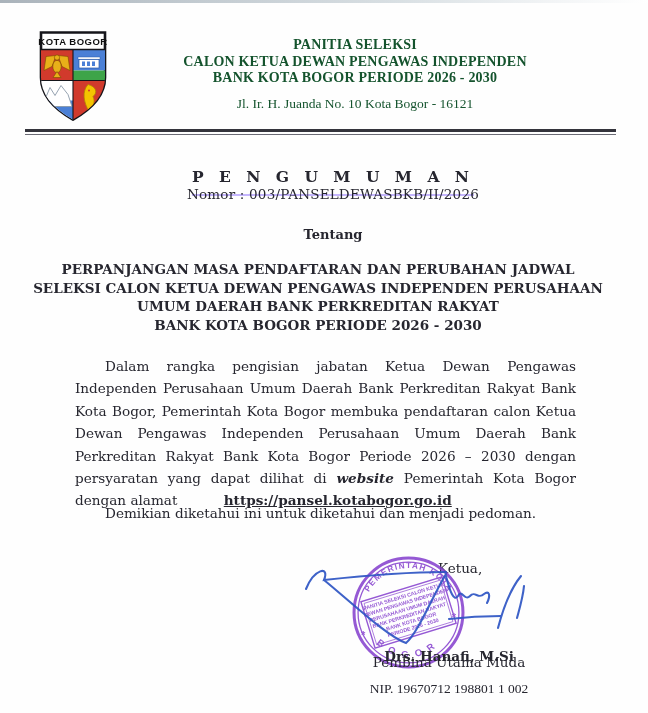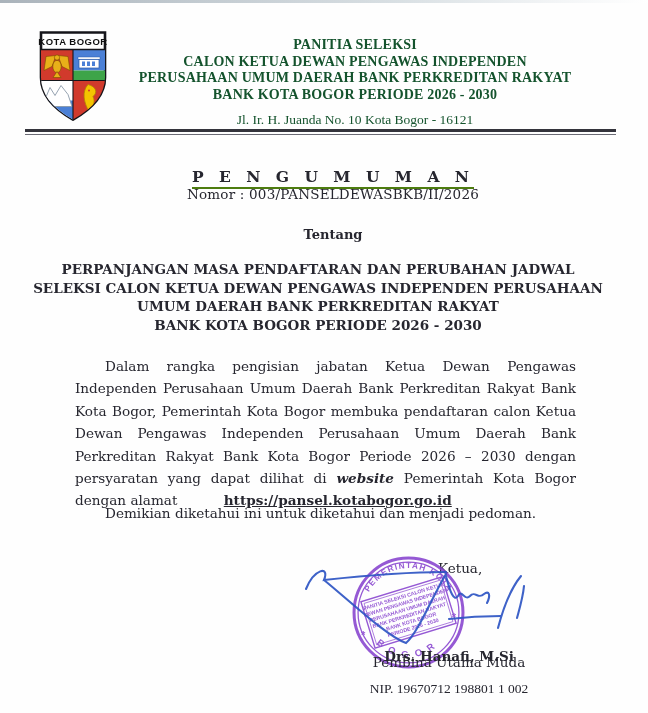--- a/index.html
+++ b/index.html
@@ -10,21 +10,21 @@
   .logo{position:absolute;left:36px;top:29px;width:74px;height:95px;}
   .lh-text{position:absolute;left:130px;top:37px;width:450px;text-align:center;
         font-family:"Liberation Serif",serif;font-weight:bold;font-size:14px;line-height:16.5px;
         color:#14532d;letter-spacing:.2px;}
   .lh-address{font-weight:normal;font-size:13.5px;letter-spacing:0;margin-top:9px;}
   .rule{position:absolute;left:25px;top:129px;width:591px;height:2px;
         border-top:3.5px solid #34343c;border-bottom:1.2px solid #6b6b75;}
   .centercol{position:absolute;left:33px;width:600px;text-align:center;}
   .pengumuman-wrap{top:167px;}
   .pengumuman{display:inline-block;font-size:15.5px;font-weight:bold;letter-spacing:5px;
-        border-bottom:2px solid #4d7c0f;padding-bottom:1px;}
+        border-bottom:2px solid #c4b5fd;padding-bottom:8px;}
   .nomor{top:186px;font-size:13.5px;letter-spacing:.2px;}
   .tentang{top:227px;font-size:13px;font-weight:bold;}
   .subject{position:absolute;left:18px;top:260px;width:600px;text-align:center;
         font-weight:bold;font-size:13.5px;line-height:18.6px;}
   .bodytext{position:absolute;left:75px;top:355px;width:501px;margin:0;
         text-align:justify;font-size:13.6px;line-height:22.4px;text-indent:30px;}
   .bodytext .web{font-weight:bold;font-style:italic;}
   .bodytext .url{font-weight:bold;text-decoration:underline;margin-left:42px;}
   .closing{position:absolute;left:75px;top:505px;width:501px;margin:0;
         font-size:13.6px;text-indent:30px;}
@@ -81,21 +81,20 @@
       <line x1="37" y1="20" x2="37" y2="91" stroke="#15151a" stroke-width="1.1"></line>
       <line x1="5" y1="51" x2="69" y2="51" stroke="#15151a" stroke-width="1.1"></line>
       <line x1="5" y1="20" x2="69" y2="20" stroke="#15151a" stroke-width="1.6"></line>
     </g>
     <text x="37" y="15.5" text-anchor="middle" font-family="Liberation Sans, sans-serif" font-size="9.5" font-weight="bold" fill="#111" letter-spacing="0.5">KOTA BOGOR</text>
   </svg>
 
   <div class="lh-text">
     <div>PANITIA SELEKSI</div>
     <div>CALON KETUA DEWAN PENGAWAS INDEPENDEN</div>
-    <div>PERUSAHAAN UMUM DAERAH BANK PERKREDITAN RAKYAT</div>
     <div>BANK KOTA BOGOR PERIODE 2026 - 2030</div>
     <div class="lh-address">Jl. Ir. H. Juanda No. 10 Kota Bogor - 16121</div>
   </div>
 
   <div class="rule"></div>
 
   <div class="centercol pengumuman-wrap">
     <span class="pengumuman">P E N G U M U M A N</span>
   </div>
   <div class="centercol nomor">Nomor : 003/PANSELDEWASBKB/II/2026</div>

